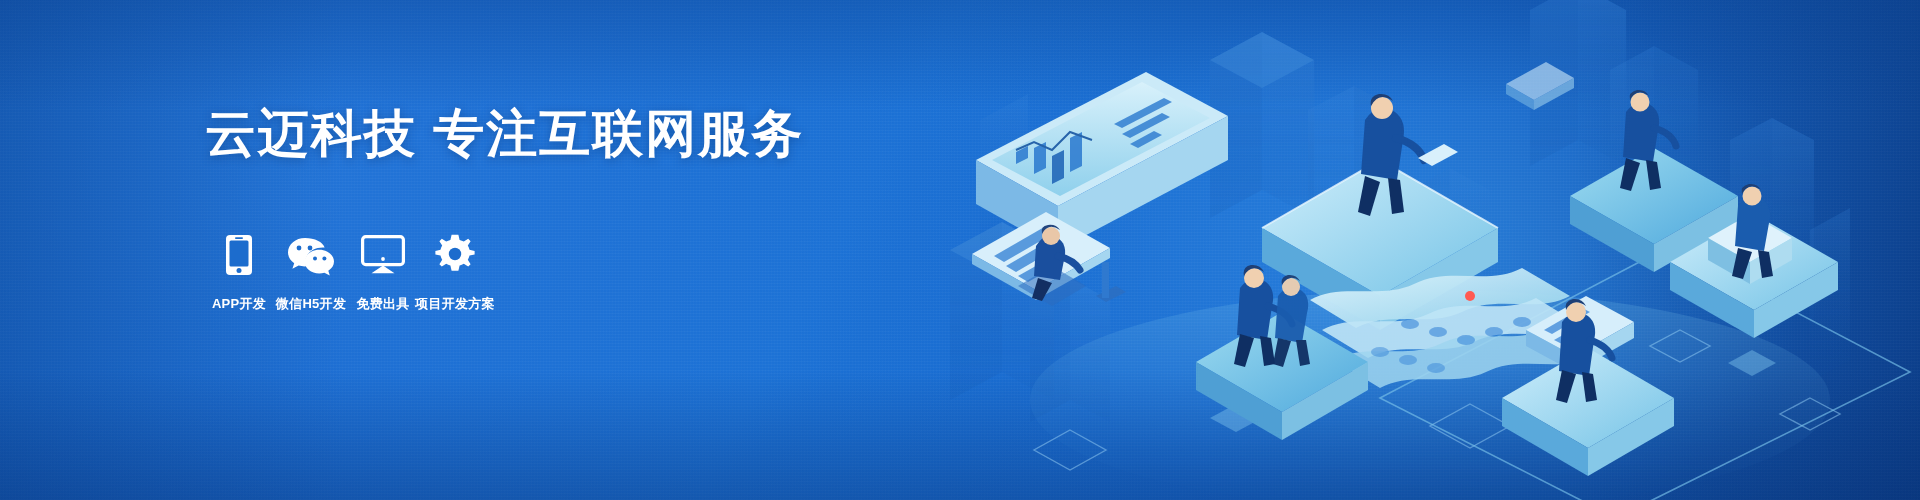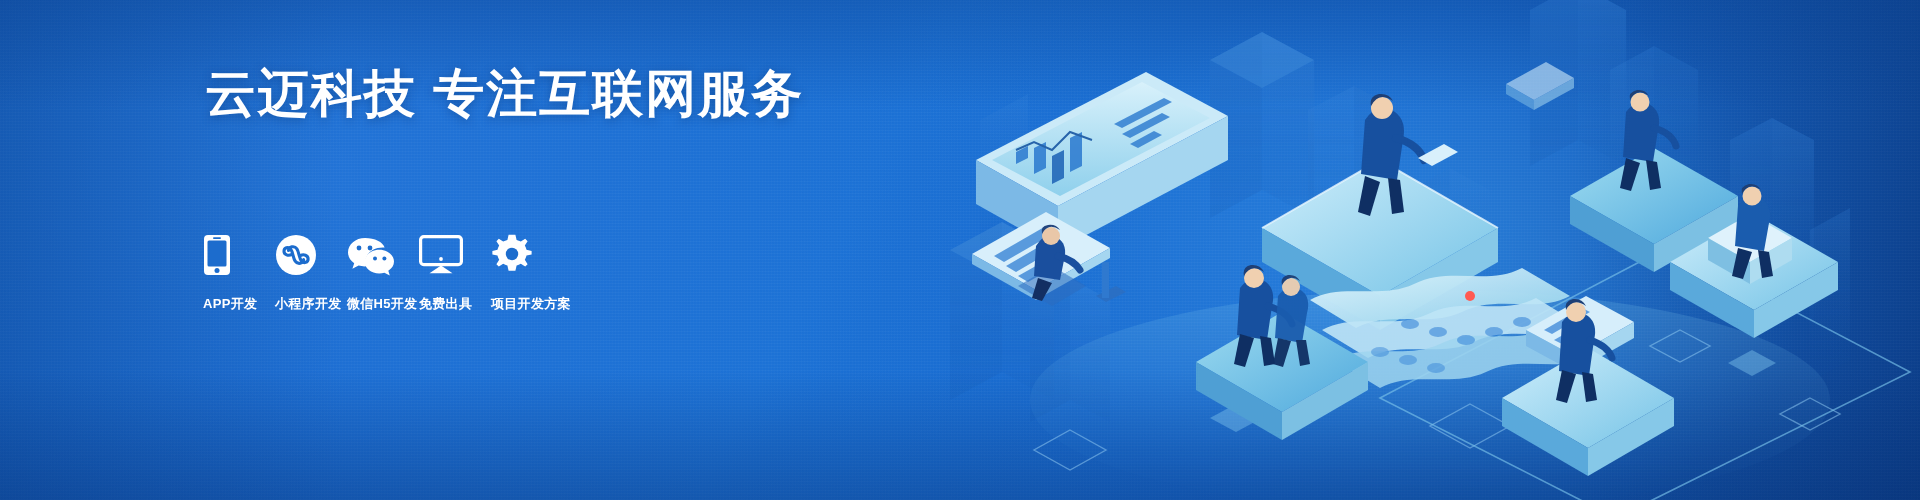--- a/index.html
+++ b/index.html
@@ -25,30 +25,31 @@
       linear-gradient(180deg, rgba(10,60,135,0.34) 0%, rgba(0,0,0,0) 22%, rgba(0,0,0,0) 74%, rgba(8,50,118,0.40) 100%),
       linear-gradient(90deg, rgba(8,52,120,0.30) 0%, rgba(0,0,0,0) 18%, rgba(0,0,0,0) 82%, rgba(7,45,110,0.32) 100%);
   }
 
   
   .copy{position:absolute;left:205px;top:64px;width:700px;z-index:9;}
   .title{
     color:#fff;font-weight:700;font-size:51px;line-height:1.18;
     letter-spacing:2px;white-space:nowrap;
     text-shadow:0 2px 10px rgba(4,40,95,0.35);
+    margin-top:40px;
   }
   .sub{margin-top:18px;}
   .subline{
     color:#eaf3ff;font-size:21.5px;line-height:33px;letter-spacing:.6px;
     white-space:nowrap;text-shadow:0 1px 5px rgba(5,42,98,0.30);
   }
 
   
   .icons{position:absolute;left:203px;top:232px;display:flex;align-items:flex-start;z-index:9;}
-  .ic{width:72px;display:flex;flex-direction:column;align-items:flex-start;}
+  .ic{width:72px;display:flex;flex-direction:column;align-items:center;}
   .ic .glyph{height:46px;display:flex;align-items:center;justify-content:center;}
   .ic .lab{
     margin-top:17px;color:#fff;font-size:13px;font-weight:700;
     letter-spacing:.3px;white-space:nowrap;
   }
   .ic svg{display:block;}
 
   
   .art{position:absolute;right:0;top:0;width:1010px;height:500px;z-index:5;}
   .art svg{display:block;}
@@ -346,30 +347,20 @@
         <svg width="28" height="42" viewBox="0 0 28 42">
           <rect x="1" y="1" width="26" height="40" rx="4" ry="4" fill="#fff"></rect>
           <rect x="4.5" y="6.5" width="19" height="26" rx="1.5" fill="#1c6ccd"></rect>
           <rect x="10" y="3.2" width="8" height="1.8" rx="0.9" fill="#1c6ccd"></rect>
           <circle cx="14" cy="36.6" r="2.5" fill="#1c6ccd"></circle>
         </svg>
       </span>
       <span class="lab">APP开发</span>
     </div>
 
-    <div class="ic">
-      <span class="glyph">
-        <svg width="42" height="42" viewBox="0 0 42 42">
-          <circle cx="21" cy="21" r="20" fill="#fff"></circle>
-          <path d="M13.5 16.5 c0 -4 6 -5.2 8.4 -1.6 c2.2 3.2 2.2 9.4 4.6 12.2 c2.4 2.8 6.6 1.2 6.6 -2.2 c0 -3.6 -4.4 -5.2 -7.8 -3.2" stroke="#1c6ccd" stroke-width="3.1" fill="none" stroke-linecap="round"></path>
-          <path d="M28.6 25.6 c0 4 -6 5.2 -8.4 1.6 c-2.2 -3.2 -2.2 -9.4 -4.6 -12.2 c-2.4 -2.8 -6.6 -1.2 -6.6 2.2 c0 3.6 4.4 5.2 7.8 3.2" stroke="#1c6ccd" stroke-width="3.1" fill="none" stroke-linecap="round"></path>
-        </svg>
-      </span>
-      <span class="lab">小程序开发</span>
-    </div>
 
     <div class="ic">
       <span class="glyph">
         <svg width="48" height="42" viewBox="0 0 48 42">
           <path d="M18 4 C8.6 4 1 10.4 1 18.3 c0 4.4 2.4 8.3 6.2 10.9 l-1.8 5.6 l6.2 -3.2 c1.9 .5 3.9 .8 6 .8 c.6 0 1.2 0 1.7 -.1 c-.6 -1.5 -.9 -3.1 -.9 -4.7 c0 -7.8 7.8 -14.1 17.4 -14.1 c.6 0 1.2 0 1.8 .1 C35.8 8 27.8 4 18 4 Z" fill="#fff"></path>
           <circle cx="12" cy="14" r="2.4" fill="#1c6ccd"></circle>
           <circle cx="23" cy="14" r="2.4" fill="#1c6ccd"></circle>
           <path d="M47 27.6 c0 -6.6 -6.6 -11.9 -14.7 -11.9 c-8.1 0 -14.7 5.3 -14.7 11.9 c0 6.6 6.6 11.9 14.7 11.9 c1.8 0 3.5 -.3 5.1 -.8 l5.4 2.8 l-1.5 -4.8 C44.9 34.7 47 31.4 47 27.6 Z" fill="#fff"></path>
           <circle cx="28" cy="24.6" r="2" fill="#1c6ccd"></circle>
           <circle cx="37.4" cy="24.6" r="2" fill="#1c6ccd"></circle>

